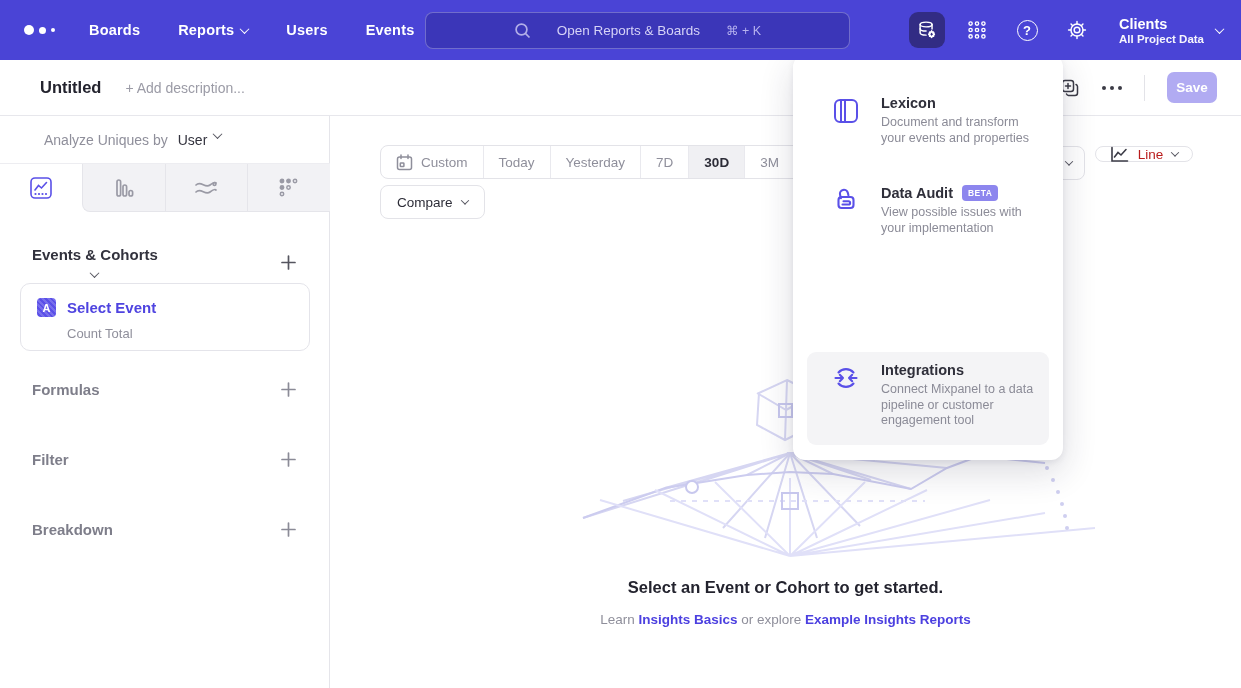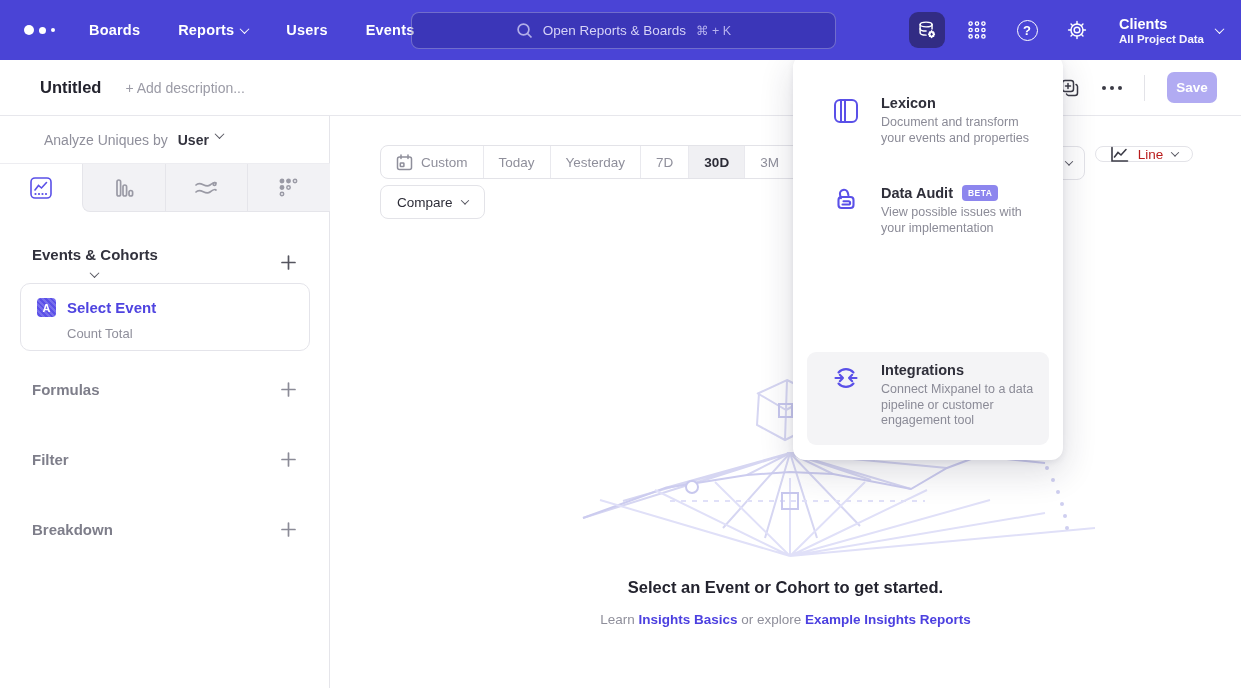--- a/index.html
+++ b/index.html
@@ -8,21 +8,21 @@
 
   
   .topnav { position:absolute; top:0; left:0; width:100%; height:60px; background:#4a44d6; display:flex; align-items:center; z-index:60; }
   .logo { display:flex; align-items:center; gap:5px; margin:0 34px 0 24px; }
   .logo i { display:block; border-radius:50%; background:#fff; }
   .logo i:nth-child(1){ width:10px; height:10px; }
   .logo i:nth-child(2){ width:7px; height:7px; }
   .logo i:nth-child(3){ width:4px; height:4px; }
   .navitem { color:#fff; font-size:14.5px; font-weight:700; letter-spacing:.2px; margin-right:38px; display:flex; align-items:center; gap:7px; cursor:pointer; }
   .chev { width:7px; height:7px; border-right:1.8px solid currentColor; border-bottom:1.8px solid currentColor; transform:rotate(45deg) translate(-1px,-1px); display:inline-block; }
-  .searchbox { position:absolute; left:411px; top:12px; width:425px; height:37px; background:rgba(17,10,95,.25); border:1px solid rgba(255,255,255,.28); border-radius:8px; display:flex; align-items:center; justify-content:center; gap:10px; color:#d6d3f7; cursor:pointer; }
+  .searchbox { position:absolute; left:425px; top:12px; width:425px; height:37px; background:rgba(17,10,95,.25); border:1px solid rgba(255,255,255,.28); border-radius:8px; display:flex; align-items:center; justify-content:center; gap:26px; color:#d6d3f7; cursor:pointer; }
   .searchbox svg { opacity:.8; }
   .search-text { font-size:13.5px; font-weight:400; }
   .search-kbd { font-size:12.5px; color:#b7b3ef; }
   .nav-right { position:absolute; right:18px; top:0; height:60px; display:flex; align-items:center; gap:14px; }
   .iconbtn { width:36px; height:36px; border-radius:9px; display:flex; align-items:center; justify-content:center; cursor:pointer; color:#fff; }
   .iconbtn.active { background:#322c84; }
   .help-glyph { width:21px; height:21px; border:1.7px solid #fff; border-radius:50%; color:#fff; font-size:13px; font-weight:700; display:flex; align-items:center; justify-content:center; }
   .account { display:flex; align-items:center; gap:12px; color:#fff; cursor:pointer; margin-left:10px; }
   .account .org { font-size:14.5px; font-weight:700; line-height:18px; }
   .account .proj { font-size:11.5px; font-weight:700; opacity:.95; }
@@ -36,21 +36,21 @@
   .dots3 { display:flex; gap:4px; }
   .dots3 i { width:4px; height:4px; border-radius:50%; background:#3b3b46; }
   .vdiv { width:1px; height:26px; background:#e3e3e8; }
   .save-btn { width:50px; height:31px; background:#b1abf2; color:#fff; font-size:13.5px; font-weight:700; border:none; border-radius:7px; cursor:pointer; font-family:inherit; }
 
   
   .body { position:absolute; top:116px; left:0; width:100%; height:572px; }
   .sidebar { position:absolute; left:0; top:0; width:330px; height:572px; background:#fff; border-right:1px solid #e5e5ea; }
   .analyze { position:absolute; left:44px; top:16px; display:flex; align-items:center; gap:6px; font-size:14px; }
   .analyze .pre { color:#8f8f9b; }
-  .analyze .val { color:#33333e; font-weight:700; margin-left:4px; display:flex; gap:7px; cursor:pointer; }
+  .analyze .val { color:#33333e; font-weight:400; margin-left:4px; display:flex; gap:7px; cursor:pointer; }
   .analyze .chev { border-width:1.5px; color:#55555f; }
   .tabs { position:absolute; top:47px; left:0; width:330px; height:49px; display:flex; border-top:1px solid #ededf1; }
   .tab { flex:1; display:flex; align-items:center; justify-content:center; cursor:pointer; background:#f2f2f5; border-bottom:1px solid #e5e5ea; border-left:1px solid #e5e5ea; color:#9a9aa5; }
   .tab:first-child { border-left:none; }
   .tab.active { background:#fff; border-bottom:1px solid #fff; color:#5a50e8; border-left:none; }
   .tab.active + .tab { border-bottom-left-radius:8px; }
   .sec-head { position:absolute; left:32px; right:32px; display:flex; align-items:center; }
   .sec-head .lbl { font-size:15px; font-weight:700; color:#32323d; display:flex; align-items:center; gap:8px;flex-direction:column; }
   .sec-head .lbl .chev { border-width:1.6px; color:#55555f; }
   .plus { margin-left:auto; cursor:pointer; display:flex; }

